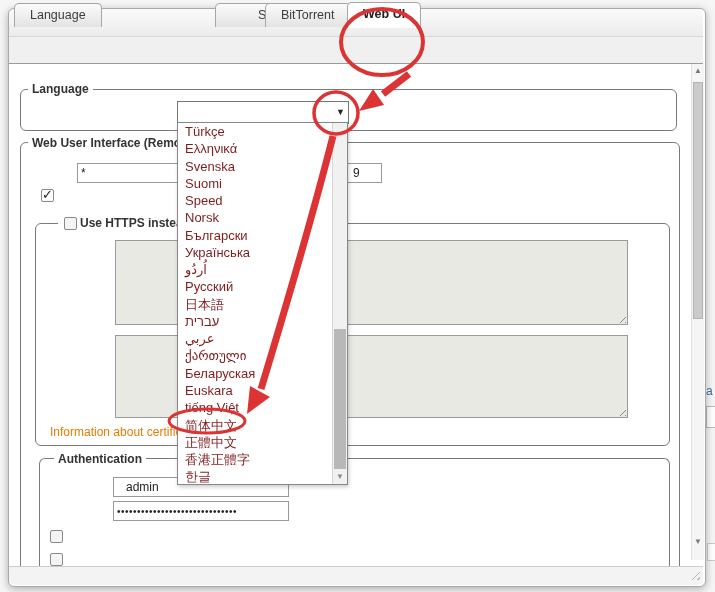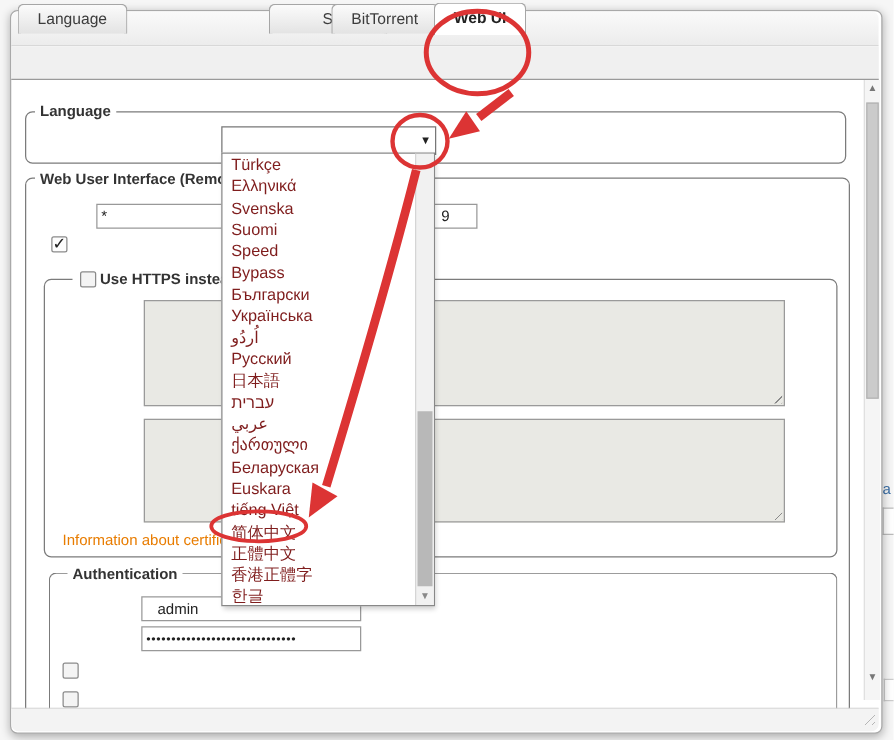--- a/index.html
+++ b/index.html
@@ -154,21 +154,21 @@
   <div class="abs footer-grip"></div>
 
   <div class="abs dropdown">
     <div class="dd-items">
 
     <div class="dd-item">Türkçe</div>
         <div class="dd-item">Ελληνικά</div>
         <div class="dd-item">Svenska</div>
         <div class="dd-item">Suomi</div>
         <div class="dd-item">Speed</div>
-        <div class="dd-item">Bypass</div>
+        <div class="dd-item">Norsk</div>
         <div class="dd-item">Български</div>
         <div class="dd-item">Українська</div>
         <div class="dd-item">اُردُو</div>
         <div class="dd-item">Русский</div>
         <div class="dd-item">日本語</div>
         <div class="dd-item">עברית</div>
         <div class="dd-item">عربي</div>
         <div class="dd-item">ქართული</div>
         <div class="dd-item">Беларуская</div>
         <div class="dd-item">Euskara</div>

